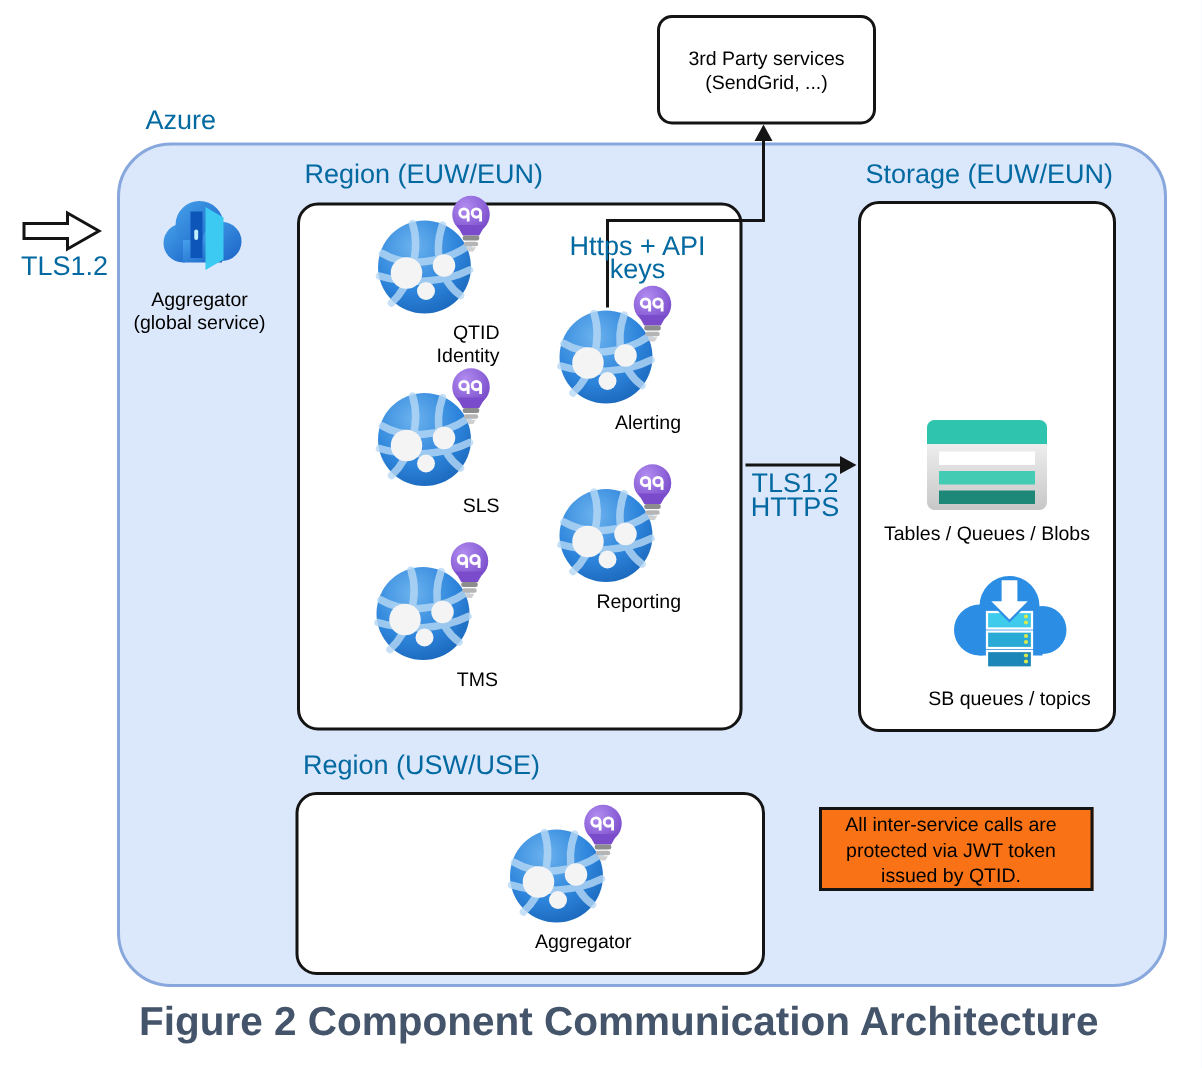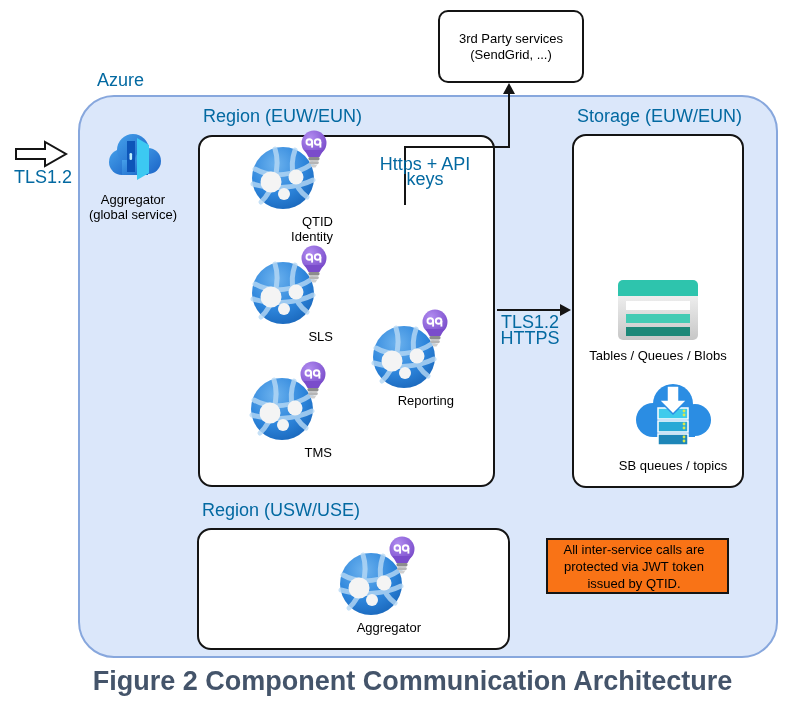--- a/index.html
+++ b/index.html
@@ -161,20 +161,27 @@
 
   <div class="service" style="left:233px; top:127px;">
     <svg class="orb" width="100" height="84">
       <use href="#svcSphere" x="19" y="20"></use>
       <use href="#svcBulb" x="66" y="2"></use>
     </svg>
     <div class="svc-label">QTID
 Identity</div>
   </div>
 
+  <div class="service" style="left:354px; top:187px;">
+    <svg class="orb" width="100" height="84">
+      <use href="#svcSphere" x="19" y="20"></use>
+      <use href="#svcBulb" x="66" y="2"></use>
+    </svg>
+    <div class="svc-label">Alerting</div>
+  </div>
 
   <div class="service" style="left:233px; top:242px;">
     <svg class="orb" width="100" height="84">
       <use href="#svcSphere" x="19" y="20"></use>
       <use href="#svcBulb" x="66" y="2"></use>
     </svg>
     <div class="svc-label">SLS</div>
   </div>
 
   <div class="service" style="left:232px; top:358px;">

